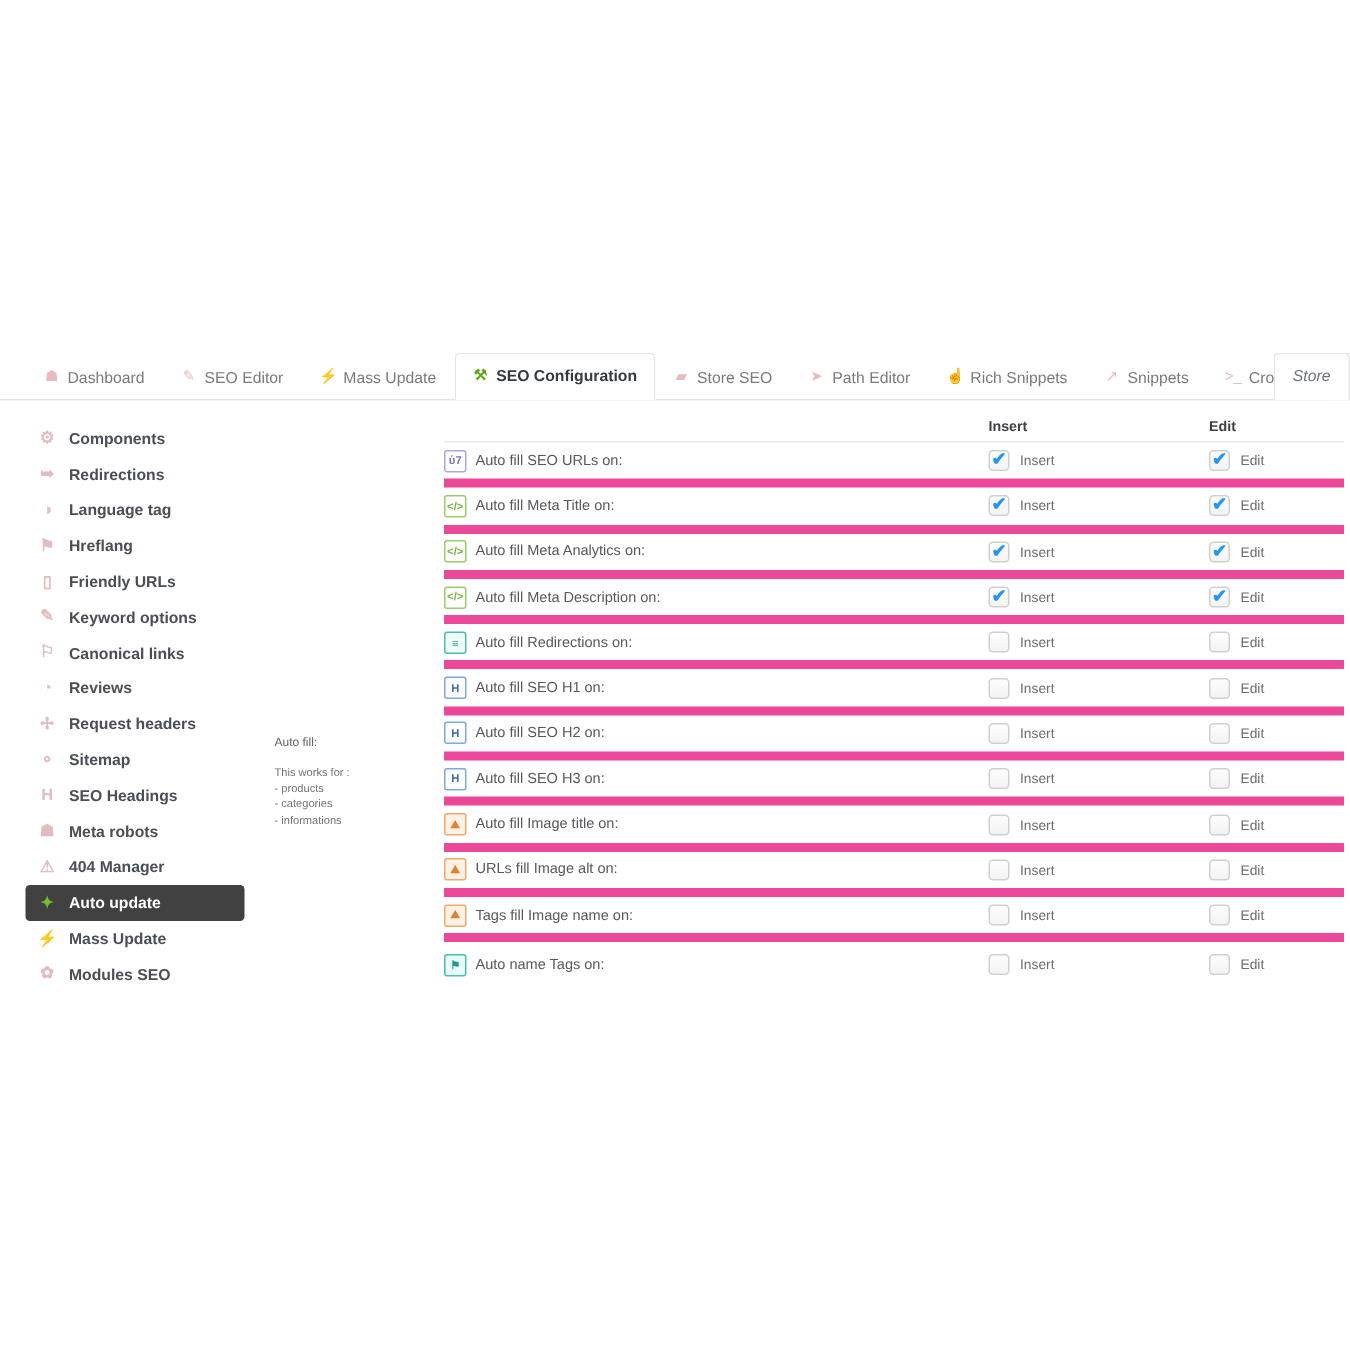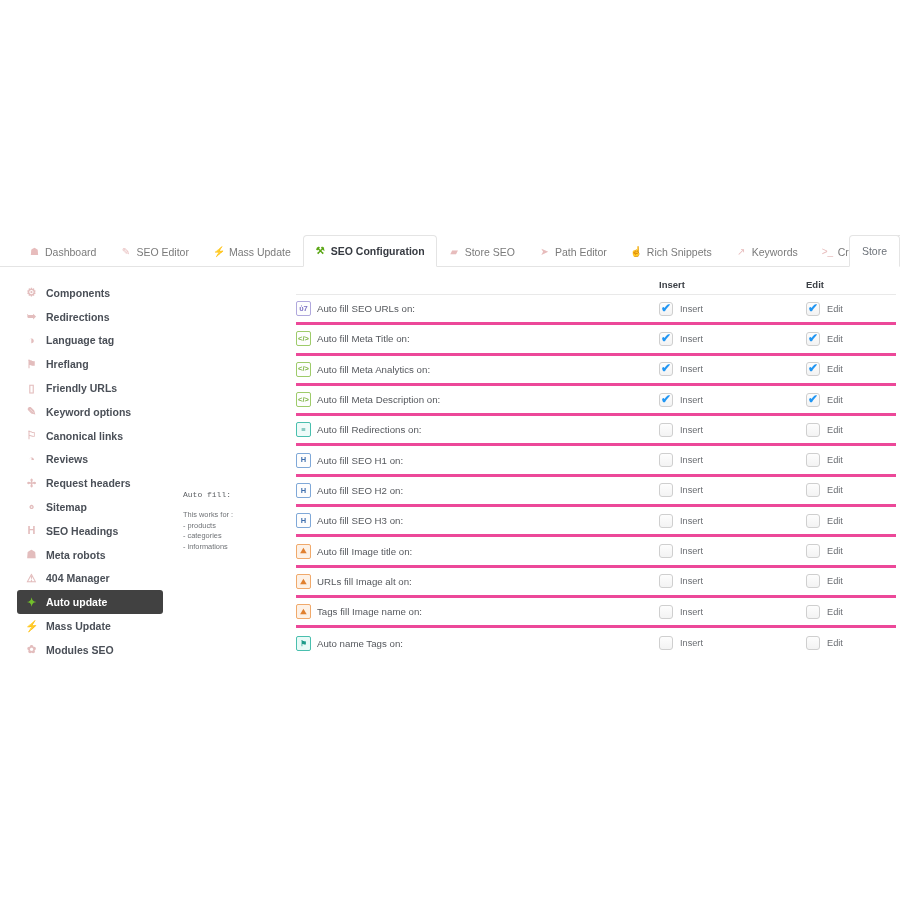--- a/index.html
+++ b/index.html
@@ -73,20 +73,21 @@
     align-items: center;
     height: 32px;
     padding: 0 12px;
     font-size: 10.5px;
     color: #6d7279;
     background: #ffffff;
     border: 1px solid #e4e4e4;
     border-bottom: 1px solid #ffffff;
     border-radius: 4px 4px 0 0;
     z-index: 5;
+    font-style: italic;
   }
   .storetab-extra {
     position: absolute;
     right: -12px;
     top: 3px;
     width: 24px;
     height: 32px;
     border: 1px solid #e4e4e4;
     border-bottom: 1px solid #ffffff;
     border-radius: 4px 4px 0 0;
@@ -143,21 +144,20 @@
     top: 222px;
     width: 113px;
     font-size: 7.4px;
     color: #6f7276;
     line-height: 1.42;
   }
   .help .help-title {
     font-size: 8px;
     color: #5c5f63;
     margin-bottom: 2px;
-    font-family: Liberation Mono, monospace;
   }
   .help p { margin: 0; }
   .help .gap { height: 8px; }
 
   
   .table {
     position: absolute;
     left: 296px;
     top: 0;
     width: 600px;
@@ -175,21 +175,21 @@
     font-weight: bold;
     color: #3d4147;
   }
   .thead .col-ins { flex: 0 0 147px; }
   .thead .col-edit { flex: 0 0 90px; }
 
   .row {
     display: flex;
     align-items: center;
     height: 30.3px;
-    border-bottom: 3px solid #ec4899;
+    border-bottom: 6px solid #ec4899;
   }
   .row:last-child { border-bottom: none; }
 
   .cell-label {
     flex: 0 0 363px;
     display: flex;
     align-items: center;
     gap: 6px;
     font-size: 9.7px;
     color: #55585d;
@@ -275,21 +275,21 @@
         <div class="tab">
           <span class="tico">➤</span>
           <span>Path Editor</span>
         </div>
         <div class="tab">
           <span class="tico">☝</span>
           <span>Rich Snippets</span>
         </div>
         <div class="tab">
           <span class="tico">↗</span>
-          <span>Keywords</span>
+          <span>Snippets</span>
         </div>
         <div class="tab">
           <span class="tico">&gt;_</span>
           <span>Cron</span>
         </div>
         <div class="tab">
           <span class="tico">ℹ</span>
         </div>
       </div>
     <div class="storetab-extra"></div>

